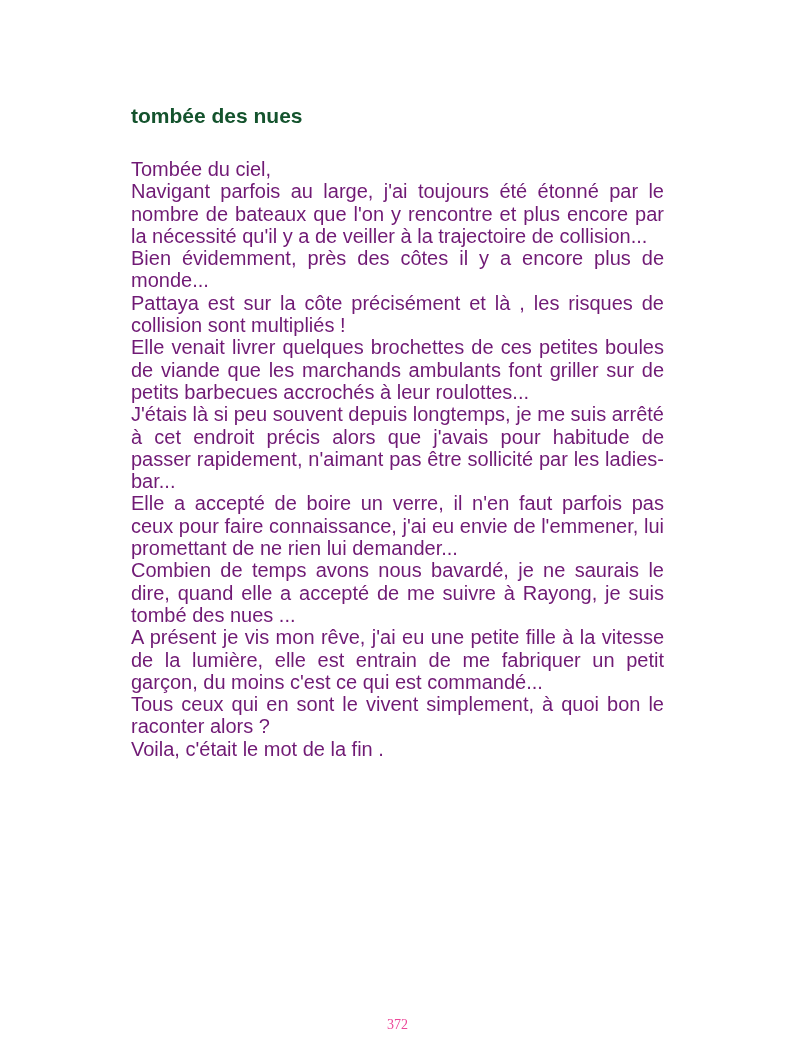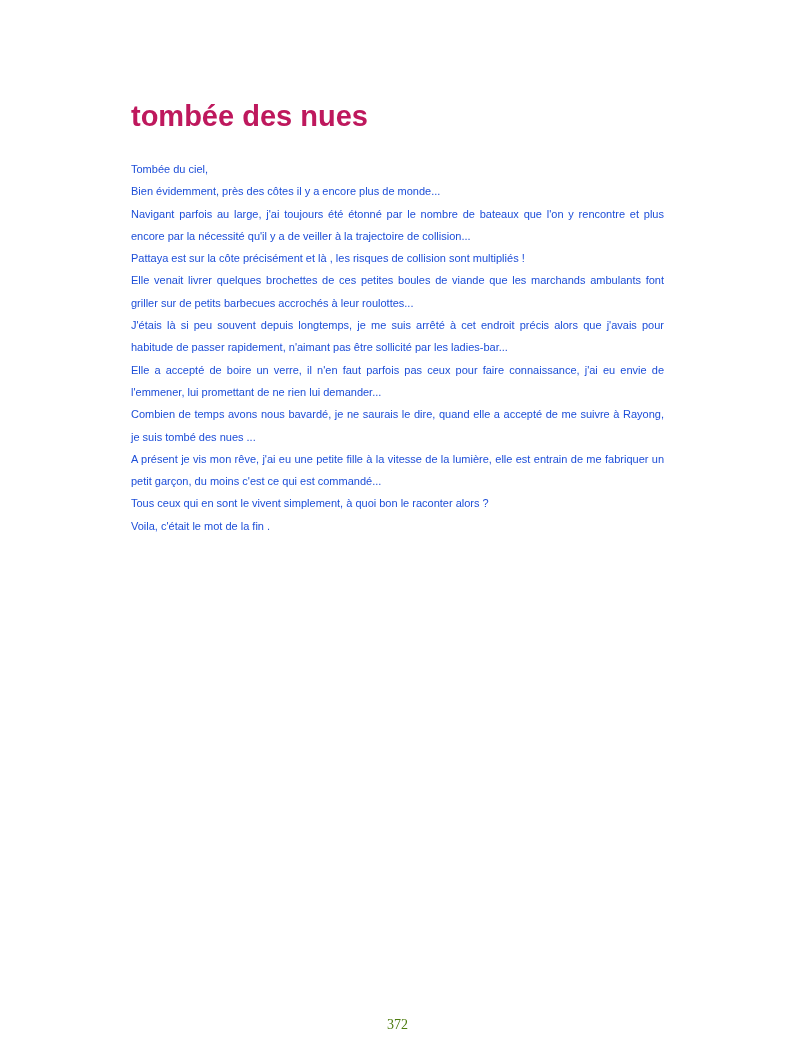--- a/index.html
+++ b/index.html
@@ -18,55 +18,55 @@
   .text-block {
     position: absolute;
     left: 131px;
     top: 99px;
     width: 533px;
   }
   .doc-title {
     margin: 0 0 25px 0;
     font-family: "Liberation Sans", sans-serif;
     font-weight: bold;
-    font-size: 29px;
+    font-size: 21px;
     line-height: 34px;
-    color: #be185d;
+    color: #14532d;
     letter-spacing: 0;
   }
   .doc-paragraph {
     margin: 0;
     font-family: "Liberation Sans", sans-serif;
-    font-size: 11px;
+    font-size: 20px;
     line-height: 22.3px;
-    color: #1d4ed8;
+    color: #701a75;
     text-align: justify;
     text-justify: inter-word;
   }
   .page-number {
     position: absolute;
     left: 131px;
     width: 533px;
     top: 1016px;
     text-align: center;
     font-family: "Liberation Serif", serif;
     font-size: 14px;
     line-height: 17px;
-    color: #4d7c0f;
+    color: #ec4899;
   }
 </style>
 </head>
 <body>
 
 <div class="page">
   <div class="text-block">
     <h1 class="doc-title">tombée des nues</h1>
     <p class="doc-paragraph">Tombée du ciel,</p>
+    <p class="doc-paragraph">Navigant parfois au large, j'ai toujours été étonné par le nombre de bateaux que l'on y rencontre et plus encore par la nécessité qu'il y a de veiller à la trajectoire de collision...</p>
     <p class="doc-paragraph">Bien évidemment, près des côtes il y a encore plus de monde...</p>
-    <p class="doc-paragraph">Navigant parfois au large, j'ai toujours été étonné par le nombre de bateaux que l'on y rencontre et plus encore par la nécessité qu'il y a de veiller à la trajectoire de collision...</p>
     <p class="doc-paragraph">Pattaya est sur la côte précisément et là , les risques de collision sont multipliés !</p>
     <p class="doc-paragraph">Elle venait livrer quelques brochettes de ces petites boules de viande que les marchands ambulants font griller sur de petits barbecues accrochés à leur roulottes...</p>
     <p class="doc-paragraph">J'étais là si peu souvent depuis longtemps, je me suis arrêté à cet endroit précis alors que j'avais pour habitude de passer rapidement, n'aimant pas être sollicité par les ladies-bar...</p>
     <p class="doc-paragraph">Elle a accepté de boire un verre, il n'en faut parfois pas ceux pour faire connaissance, j'ai eu envie de l'emmener, lui promettant de ne rien lui demander...</p>
     <p class="doc-paragraph">Combien de temps avons nous bavardé, je ne saurais le dire, quand elle a accepté de me suivre à Rayong, je suis tombé des nues ...</p>
     <p class="doc-paragraph">A présent je vis mon rêve, j'ai eu une petite fille à la vitesse de la lumière, elle est entrain de me fabriquer un petit garçon, du moins c'est ce qui est commandé...</p>
     <p class="doc-paragraph">Tous ceux qui en sont le vivent simplement, à quoi bon le raconter alors ?</p>
     <p class="doc-paragraph">Voila, c'était le mot de la fin .</p>
   </div>
   <div class="page-number">372</div>

